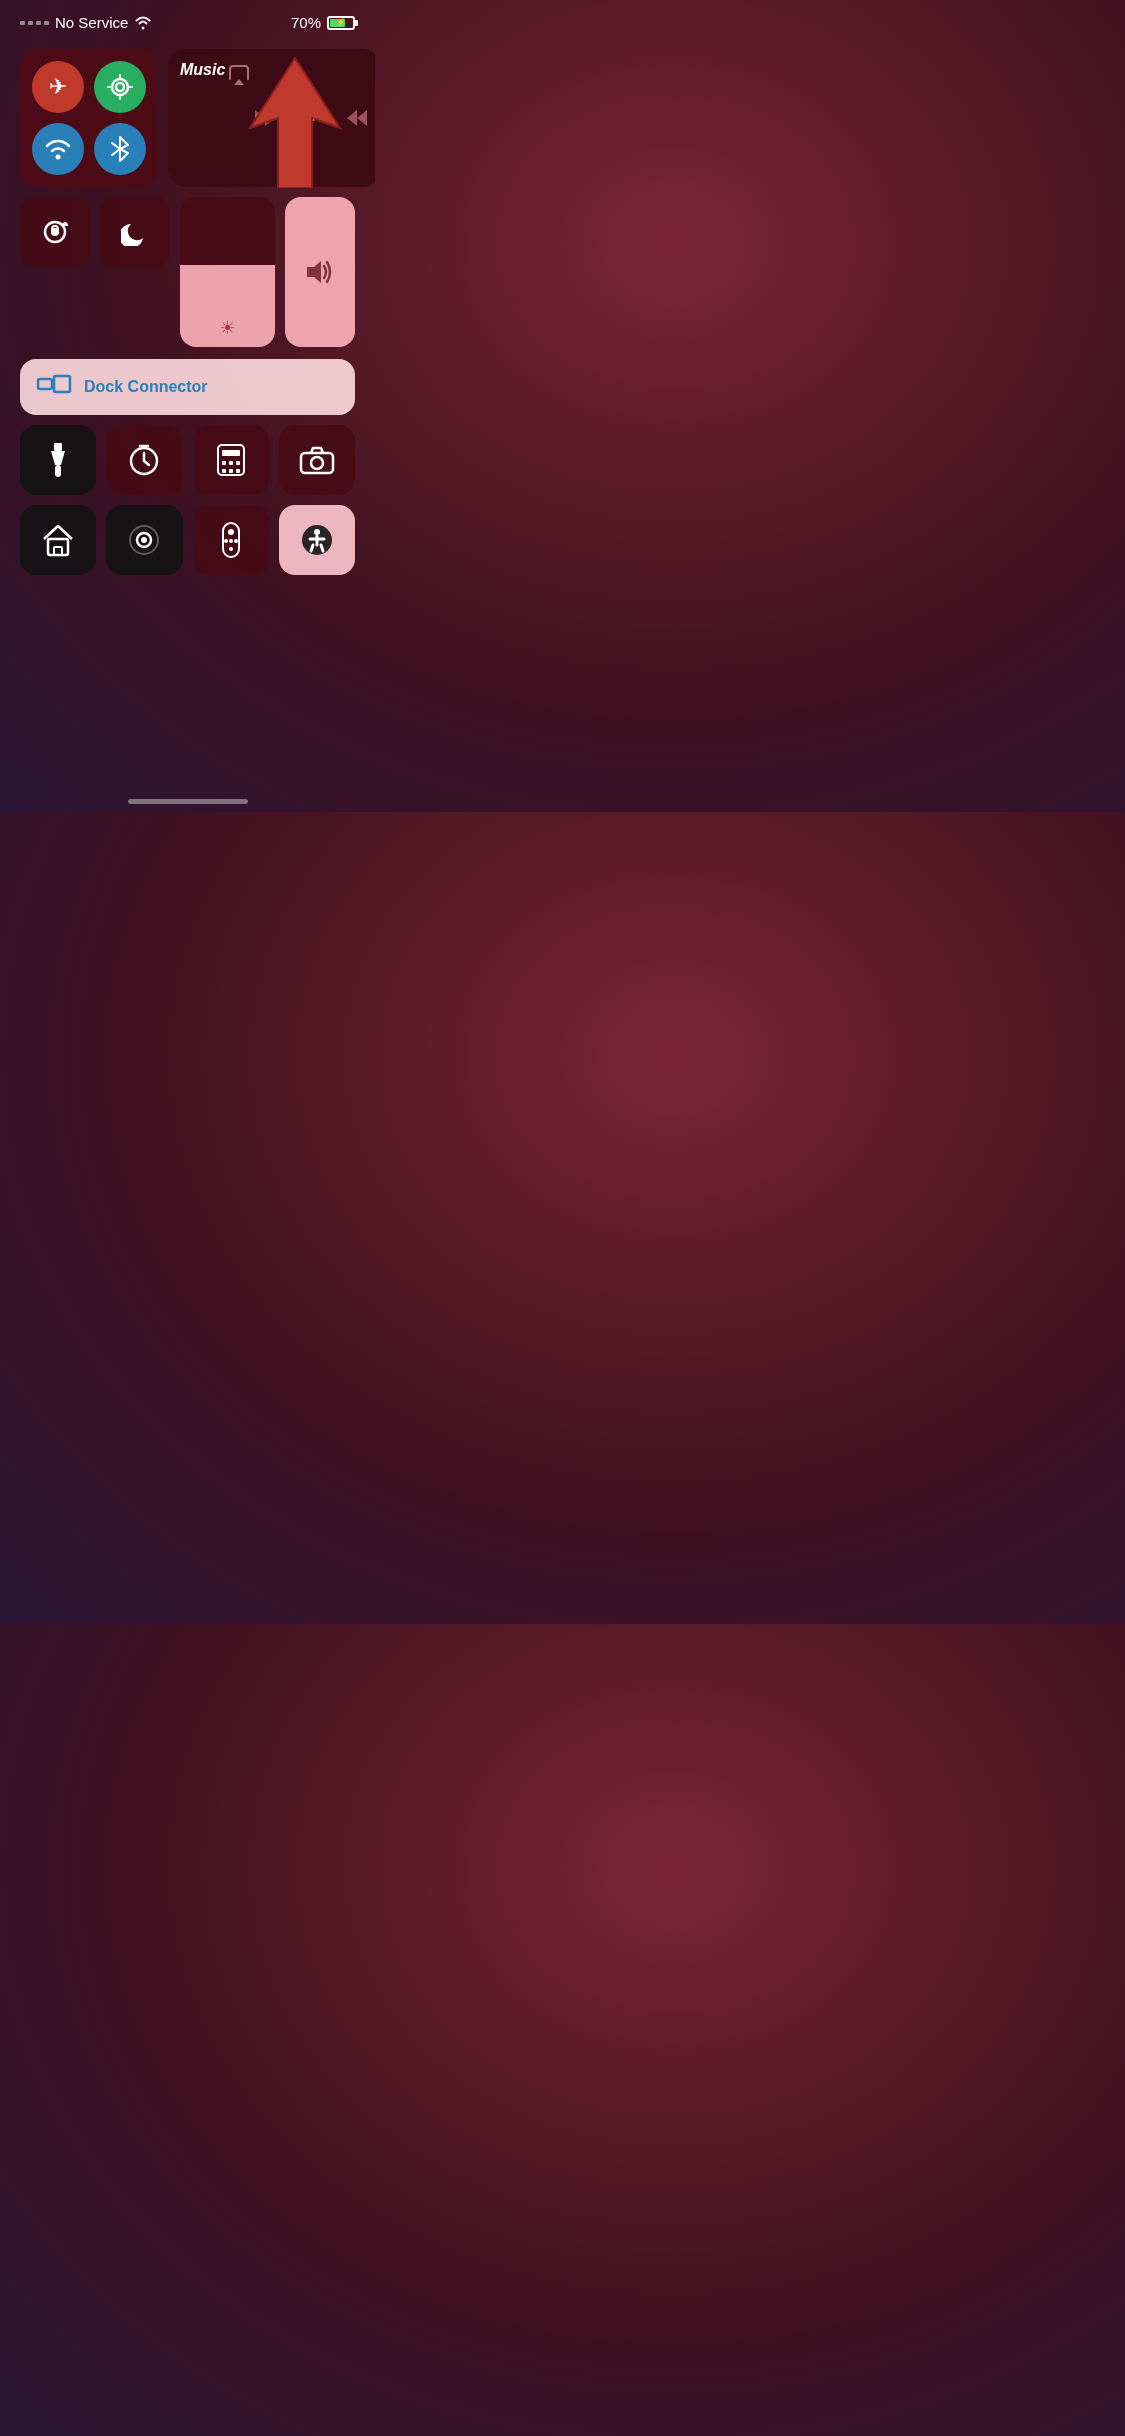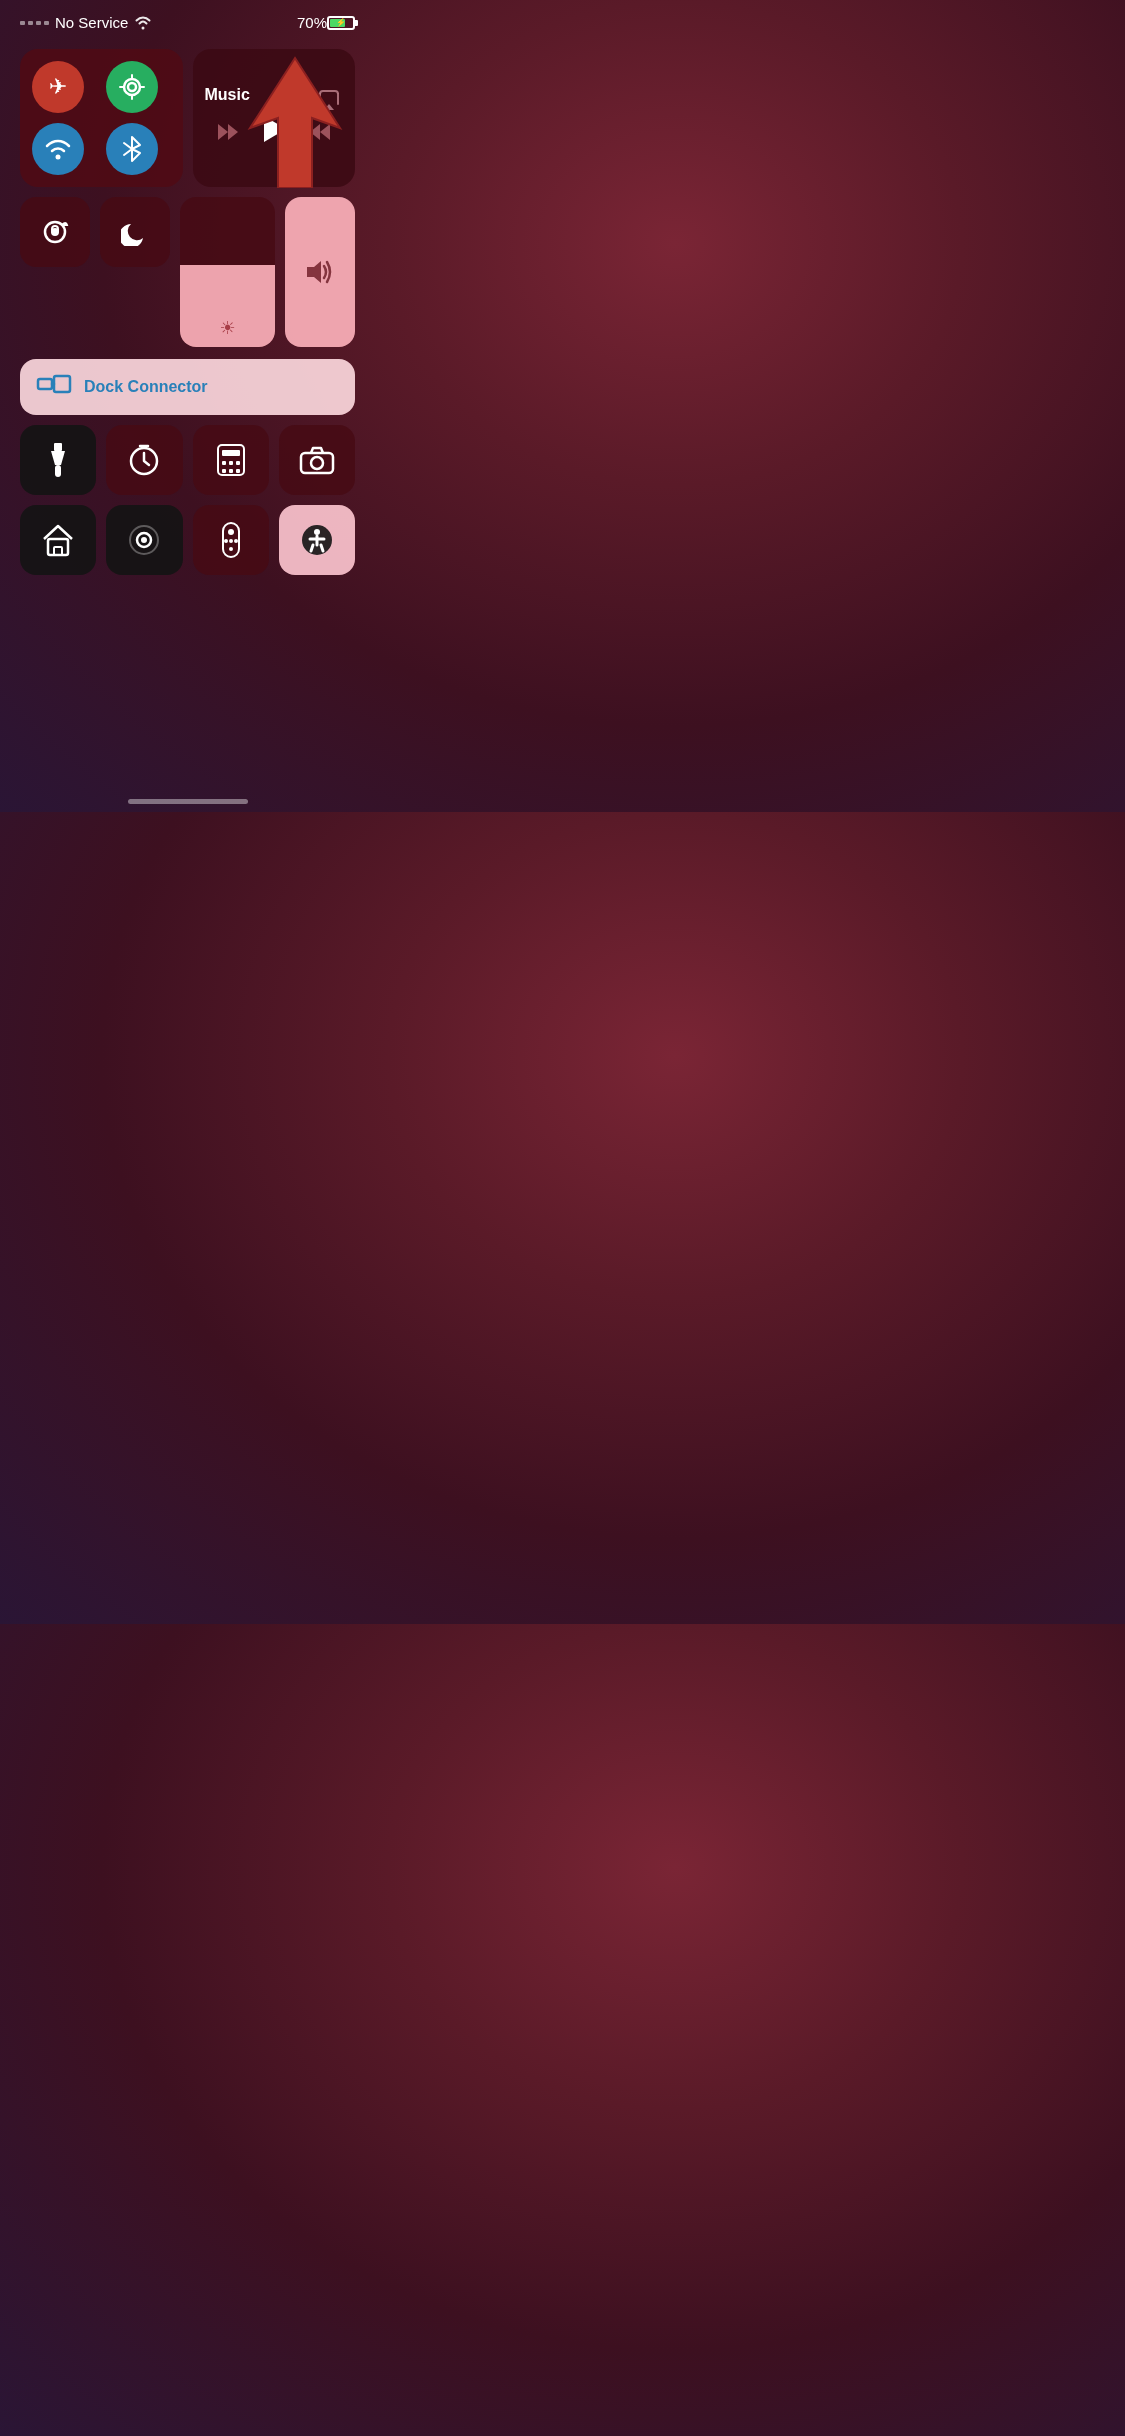--- a/index.html
+++ b/index.html
@@ -39,20 +39,21 @@
 
     .signal-dots span {
       width: 5px;
       background: rgba(255,255,255,0.5);
       border-radius: 1px;
     }
 
     .status-right {
       display: flex;
       align-items: center;
+      gap: 6px;
     }
 
     .battery-container {
       display: flex;
       align-items: center;
       gap: 4px;
     }
 
     .battery-icon {
       width: 28px;
@@ -134,22 +135,22 @@
     .btn-wifi { background: #2980b9; }
     .btn-bluetooth { background: #2980b9; }
 
     .music-panel {
       flex: 1;
       background: rgba(60, 10, 20, 0.9);
       border-radius: 18px;
       padding: 12px;
       position: relative;
       display: flex;
-      flex-direction: column;
-      justify-content: center;
+      justify-content: flex-start;
+      font-style: italic;
     }
 
     .music-top {
       display: flex;
       justify-content: space-between;
       align-items: flex-start;
     }
 
     .music-title {
       color: white;

